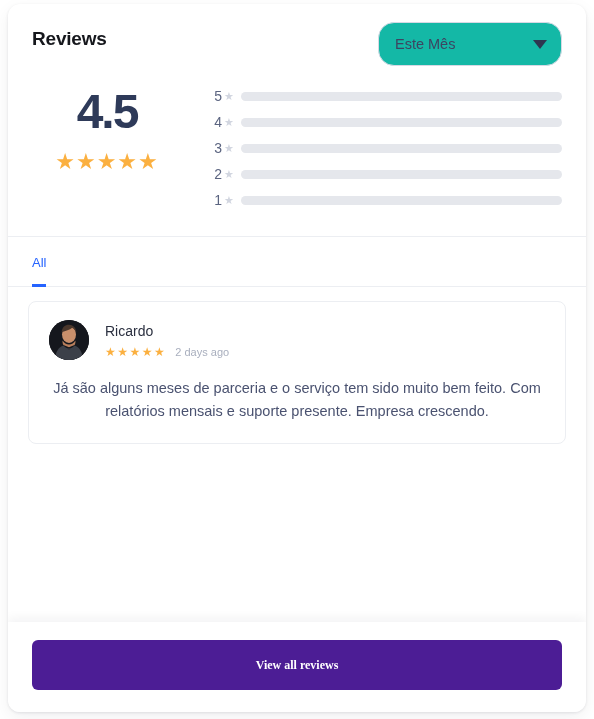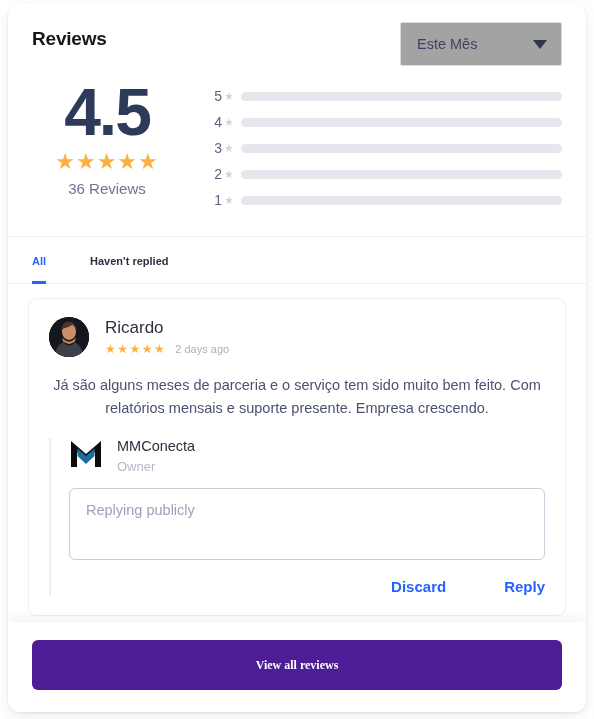--- a/index.html
+++ b/index.html
@@ -38,25 +38,25 @@
   }
   .title {
     font-size: 19px;
     font-weight: bold;
     color: #15171c;
     letter-spacing: -0.2px;
     line-height: 34px;
   }
 
   .select {
-    width: 162px;
+    width: 184px;
     height: 44px;
     border: 1px solid #d6d9e4;
-    border-radius: 2px;
-    background: #a3a3a3;
+    border-radius: 16px;
+    background: #14b8a6;
     display: flex;
     align-items: center;
     justify-content: space-between;
     padding: 0 14px 0 16px;
     box-sizing: border-box;
     cursor: pointer;
   }
   .select-label {
     font-size: 14.5px;
     color: #3d4461;
@@ -73,21 +73,21 @@
     display: flex;
     padding: 8px 24px 0 24px;
     flex: none;
   }
   .score-col {
     width: 150px;
     text-align: center;
     padding-top: 2px;
   }
   .score {
-    font-size: 66px;
+    font-size: 48px;
     font-weight: bold;
     color: #2e3a59;
     line-height: 72px;
     letter-spacing: -2px;
   }
   .score-stars {
     margin-top: 2px;
     font-size: 22px;
     letter-spacing: 1px;
     color: #fbb040;
@@ -143,28 +143,27 @@
     padding: 0 24px;
     flex: none;
   }
   .tabs {
     display: flex;
     border-bottom: 1px solid #eceef2;
     margin: 0 -24px;
     padding: 0 24px;
   }
   .tab {
-    font-size: 11px;
+    font-size: 13px;
     color: #2b3040;
     padding: 18px 0 14px 0;
     margin-right: 44px;
     cursor: pointer;
     border-bottom: 3px solid transparent;
     margin-bottom: -1px;
-    font-weight: bold;
   }
   .tab.active {
     color: #2563ff;
     border-bottom-color: #2563ff;
   }
 
   
   .list {
     flex: 1;
     padding: 14px 20px 0 20px;
@@ -182,21 +181,21 @@
   }
   .avatar {
     width: 40px; height: 40px;
     border-radius: 50%;
     overflow: hidden;
     flex: none;
     background: #14161c;
   }
   .rev-meta { margin-left: 16px; }
   .rev-name {
-    font-size: 17px;
+    font-size: 14px;
     color: #2b3040;
     line-height: 18px;
   }
   .rev-sub {
     display: flex;
     align-items: center;
     margin-top: 5px;
   }
   .rev-stars {
     font-size: 12px;
@@ -300,21 +299,20 @@
     <div class="select">
       <span class="select-label">Este Mês</span>
       <span class="caret"></span>
     </div>
   </div>
 
   <div class="summary">
     <div class="score-col">
       <div class="score">4.5</div>
       <div class="score-stars">★★★★★</div>
-      <div class="score-count">36 Reviews</div>
     </div>
 
     <div class="bars">
       <div class="bar-row">
         <span class="bar-label">5</span>
         <span class="bar-star">★</span>
         <span class="track"><span class="fill" style="width: 86%;"></span></span>
       </div>
       <div class="bar-row">
         <span class="bar-label">4</span>
@@ -335,21 +333,20 @@
         <span class="bar-label">1</span>
         <span class="bar-star">★</span>
         <span class="track"><span class="fill" style="width: 5%;"></span></span>
       </div>
     </div>
   </div>
 
   <div class="tabs-wrap">
     <div class="tabs">
       <div class="tab active">All</div>
-      <div class="tab">Haven't replied</div>
     </div>
   </div>
 
   <div class="list">
     <div class="review">
 
       <div class="rev-head">
         <div class="avatar">
           <svg viewBox="0 0 40 40" width="40" height="40" aria-hidden="true">
             <rect width="40" height="40" fill="#15171d"></rect>
@@ -364,41 +361,20 @@
           <div class="rev-name">Ricardo</div>
           <div class="rev-sub">
             <span class="rev-stars">★★★★★</span>
             <span class="rev-time">2 days ago</span>
           </div>
         </div>
       </div>
 
       <div class="rev-text">Já são alguns meses de parceria e o serviço tem sido muito bem feito. Com relatórios mensais e suporte presente. Empresa crescendo.</div>
 
-      <div class="reply-block">
-        <div class="owner-row">
-          <span>
-            <svg width="34" height="30" viewBox="0 0 34 30" aria-hidden="true">
-              <path d="M2 28V2l15 13L32 2v26h-6V13l-9 8-9-8v15z" fill="#0d0d0d"></path>
-              <path d="M8.5 9.5l8.5 7.4 8.5-7.4v7.6L17 25l-8.5-7.9z" fill="#1d6ea0"></path>
-            </svg>
-          </span>
-          <div class="owner-meta">
-            <div class="owner-name">MMConecta</div>
-            <div class="owner-role">Owner</div>
-          </div>
-        </div>
-
-        <textarea class="reply-box" placeholder="Replying publicly" style=""></textarea>
-
-        <div class="actions">
-          <button class="link-btn">Discard</button>
-          <button class="link-btn">Reply</button>
-        </div>
-      </div>
 
     </div>
   </div>
 
   <div class="footer">
     <button class="cta">View all reviews</button>
   </div>
 
 </div>
 

